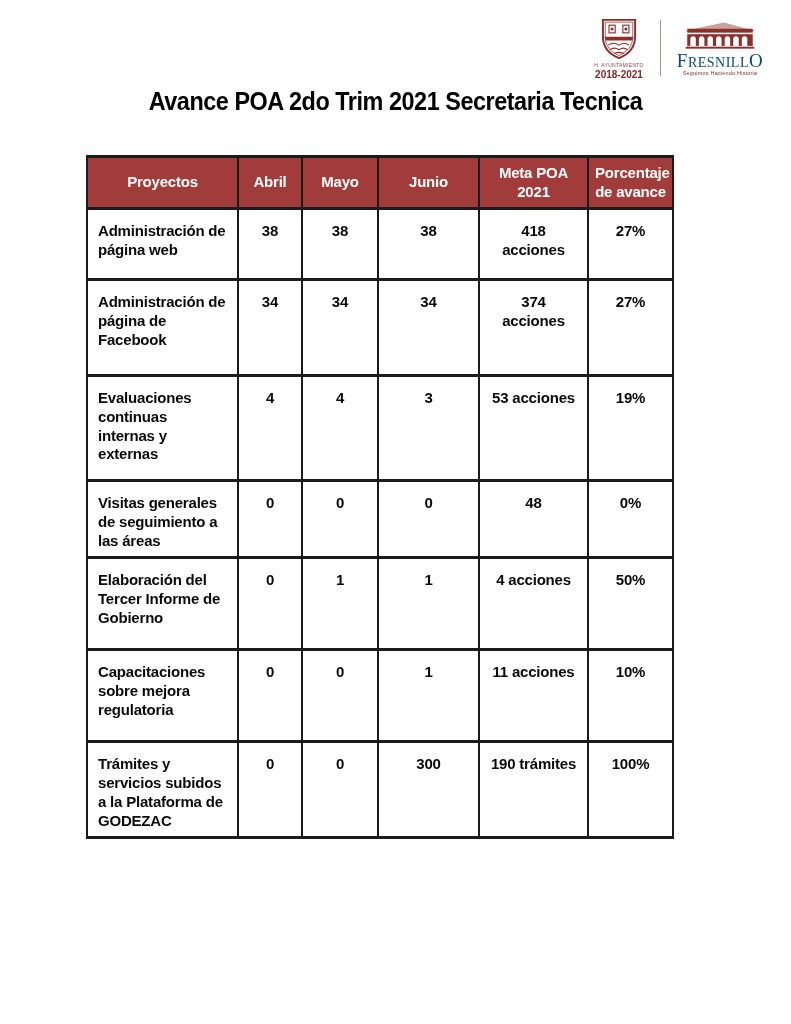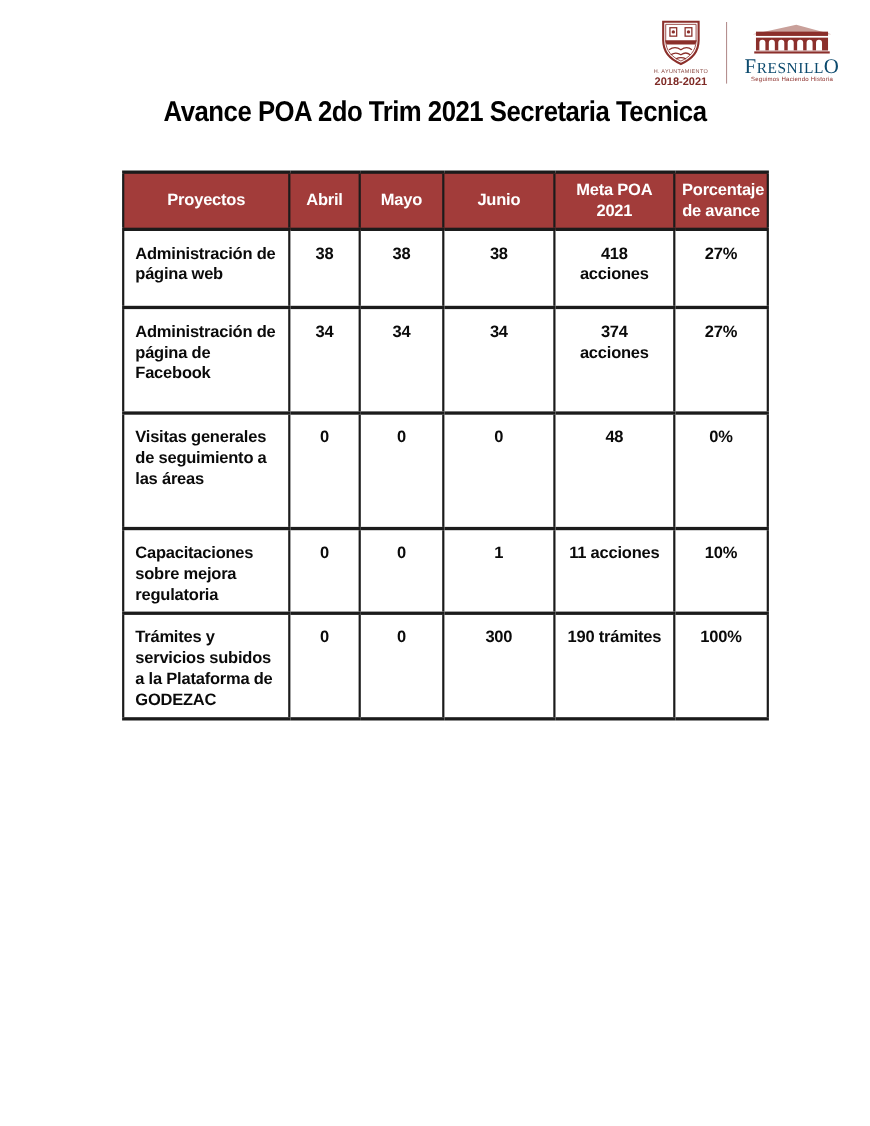--- a/index.html
+++ b/index.html
@@ -79,21 +79,21 @@
     color: #000;
     letter-spacing: -0.5px;
     transform: scaleX(0.9);
     transform-origin: 50% 50%;
   }
 
   
   table.poa {
     position: absolute;
     top: 155px;
-    left: 111px;
+    left: 86px;
     width: 586px;
     border-collapse: collapse;
     table-layout: fixed;
   }
   .poa col.c-proy  { width: 151px; }
   .poa col.c-abr   { width: 64px; }
   .poa col.c-may   { width: 76px; }
   .poa col.c-jun   { width: 101px; }
   .poa col.c-meta  { width: 109px; }
   .poa col.c-porc  { width: 85px; }
@@ -228,28 +228,49 @@
 página de
 Facebook</td>
       <td>34</td>
       <td>34</td>
       <td>34</td>
       <td>374
 acciones</td>
       <td>27%</td>
     </tr>
     <tr>
+      <td class="cell-proyecto">Evaluaciones
+continuas
+internas y
+externas</td>
+      <td>4</td>
+      <td>4</td>
+      <td>3</td>
+      <td>53 acciones</td>
+      <td>19%</td>
+    </tr>
+    <tr>
       <td class="cell-proyecto">Visitas generales
 de seguimiento a
 las áreas</td>
       <td>0</td>
       <td>0</td>
       <td>0</td>
       <td>48</td>
       <td>0%</td>
+    </tr>
+    <tr>
+      <td class="cell-proyecto">Elaboración del
+Tercer Informe de
+Gobierno</td>
+      <td>0</td>
+      <td>1</td>
+      <td>1</td>
+      <td>4 acciones</td>
+      <td>50%</td>
     </tr>
     <tr>
       <td class="cell-proyecto">Capacitaciones
 sobre mejora
 regulatoria</td>
       <td>0</td>
       <td>0</td>
       <td>1</td>
       <td>11 acciones</td>
       <td>10%</td>

